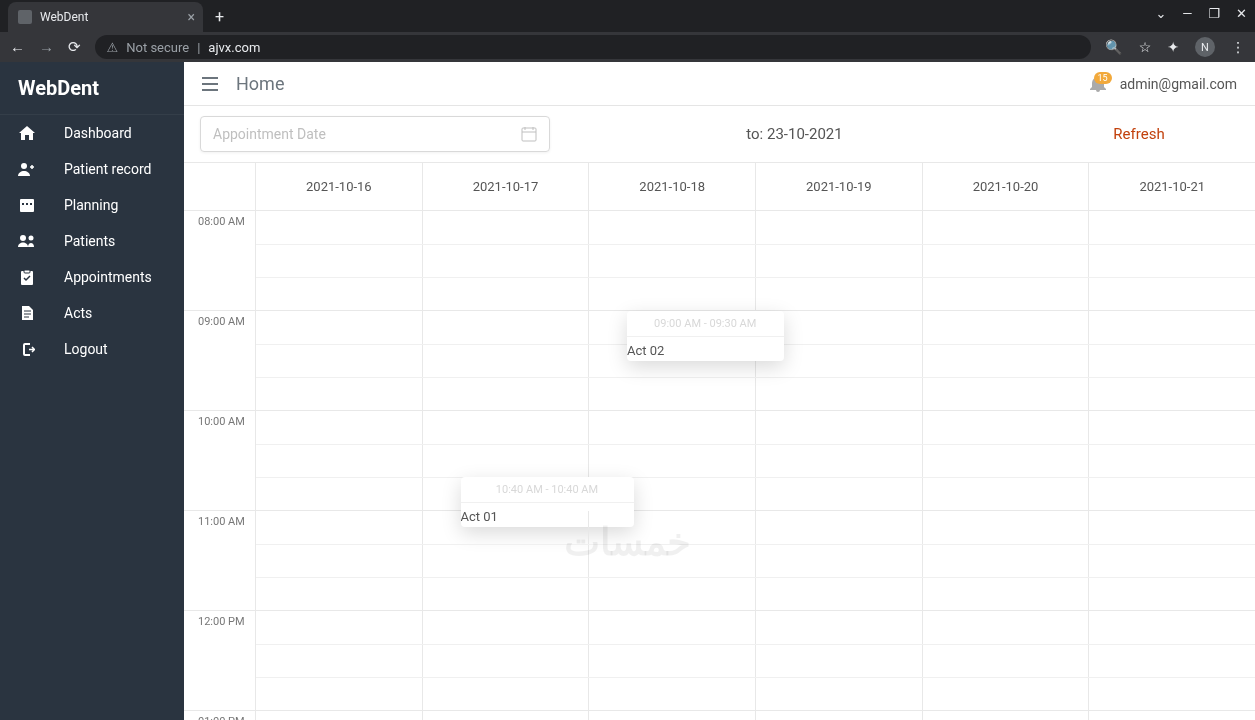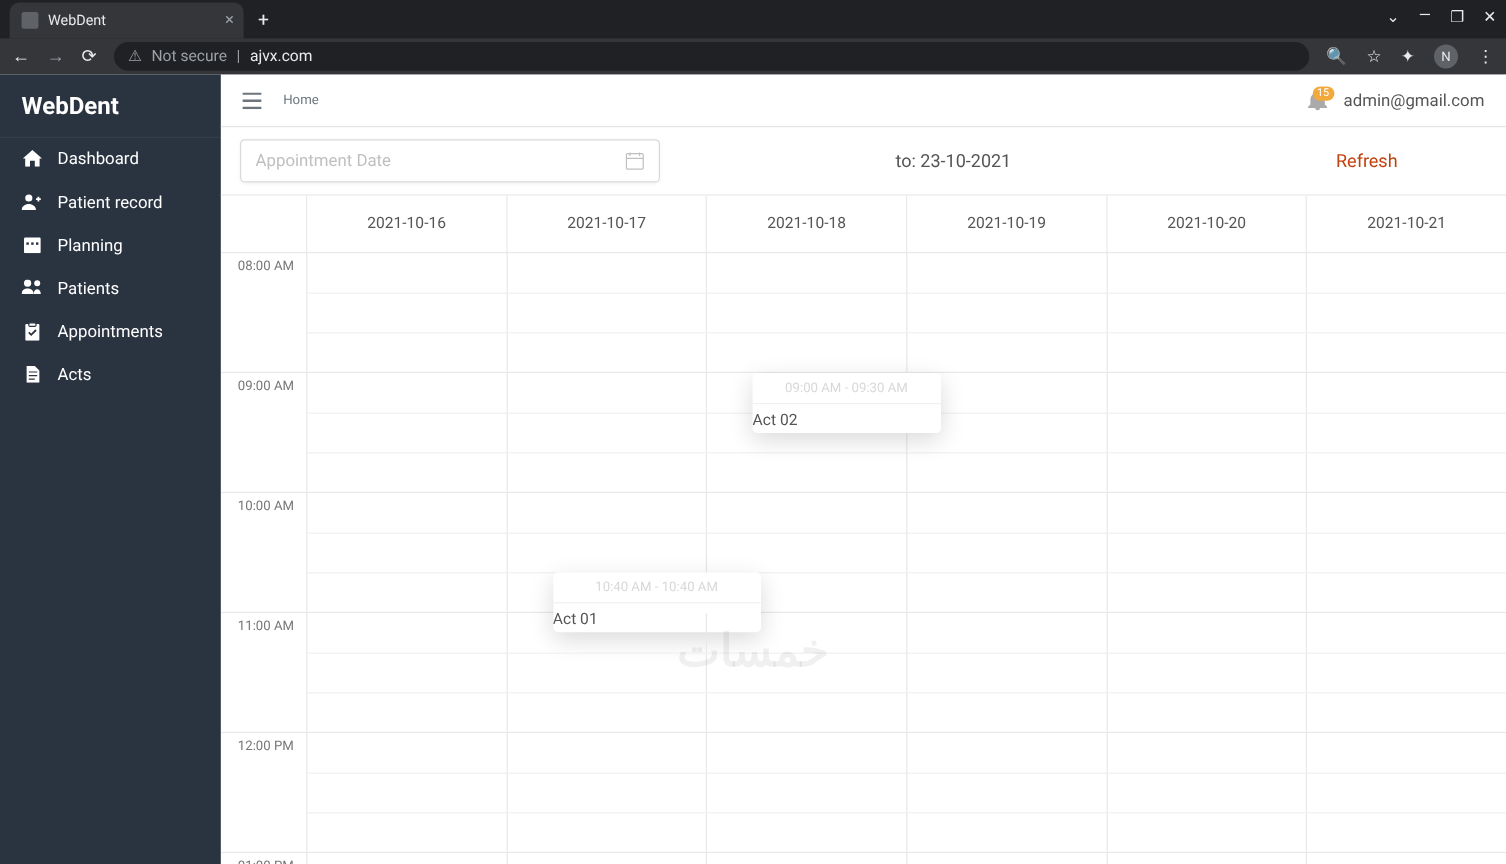--- a/index.html
+++ b/index.html
@@ -20,27 +20,27 @@
 .url-bar { flex: 1; background: #202124; border-radius: 14px; height: 24px; display: flex; align-items: center; padding: 0 12px; color: #9aa0a6; font-size: 13px; gap: 8px; }
 .url-domain { color: #e8eaed; }
 .addr-right { display: flex; align-items: center; gap: 16px; color: #e8eaed; font-size: 14px; }
 .profile-avatar { width: 20px; height: 20px; border-radius: 50%; background: #5f6368; display: flex; align-items: center; justify-content: center; font-size: 11px; }
 
 
 .app { display: flex; height: 658px; background: #fff; }
 .sidebar { width: 184px; background: #2a3440; color: #fff; padding-top: 0; }
 .brand { font-size: 20px; font-weight: 700; padding: 14px 18px; border-bottom: 1px solid rgba(255,255,255,0.05); }
 .nav-list { list-style: none; }
-.nav-item { display: flex; align-items: flex-start; gap: 12px; padding: 10px 18px; font-size: 14px; cursor: pointer; }
+.nav-item { display: flex; align-items: center; gap: 28px; padding: 10px 18px; font-size: 14px; cursor: pointer; }
 .nav-item .icon { width: 18px; display: flex; justify-content: center; }
 
 .main { flex: 1; display: flex; flex-direction: column; }
 .topbar { height: 44px; border-bottom: 1px solid #e5e5e5; display: flex; align-items: center; padding: 0 18px; gap: 18px; }
 .hamburger { color: #6c757d; cursor: pointer; }
-.bc-home { color: #6c757d; font-size: 11px; }
+.bc-home { color: #6c757d; font-size: 18px; }
 .topbar-right { margin-left: auto; display: flex; align-items: center; gap: 14px; }
 .bell-wrap { position: relative; color: #777; }
 .badge { position: absolute; top: -4px; right: -6px; background: #f2a93b; color: #fff; font-size: 9px; border-radius: 8px; padding: 0 4px; line-height: 12px; }
 .user-email { color: #555; font-size: 14px; }
 
 .filters { display: flex; align-items: center; padding: 10px 16px; gap: 12px; }
 .date-field { width: 350px; height: 36px; border: 1px solid #d9d9d9; border-radius: 4px; display: flex; align-items: center; padding: 0 12px; color: #bfbfbf; font-size: 14px; justify-content: space-between; box-shadow: 0 1px 3px rgba(0,0,0,0.06); }
 .to-label { flex: 1; text-align: center; color: #555; font-size: 15px; }
 .refresh-btn { width: 200px; text-align: center; color: #c2410c; font-size: 15px; cursor: pointer; }
 
@@ -160,20 +160,29 @@
         </li>
         <li class="nav-item">
           <span class="icon">
             <svg width="11" height="14" viewBox="0 0 11 14">
               <path d="M0 0h7l4 4v10H0z" fill="#fff"></path>
               <path d="M2 5h7M2 8h7M2 11h5" stroke="#2a3440" stroke-width="1"></path>
             </svg>
           </span>
           <span>Acts</span>
         </li>
+        <li class="nav-item">
+          <span class="icon">
+            <svg width="15" height="13" viewBox="0 0 15 13">
+              <path d="M5 0h5v2H5v9h5v2H5a2 2 0 01-2-2V2a2 2 0 012-2z" fill="#fff"></path>
+              <path d="M9 6.5h5M12 4l2.5 2.5L12 9" stroke="#fff" fill="none" stroke-width="1.5"></path>
+            </svg>
+          </span>
+          <span>Logout</span>
+        </li>
       </ul>
   </aside>
 
   <div class="main">
     <div class="topbar">
       <span class="hamburger">
         <svg width="16" height="14" viewBox="0 0 16 14">
             <path d="M0 1h16M0 7h16M0 13h16" stroke="#6c757d" stroke-width="2"></path>
           </svg>
       </span>

